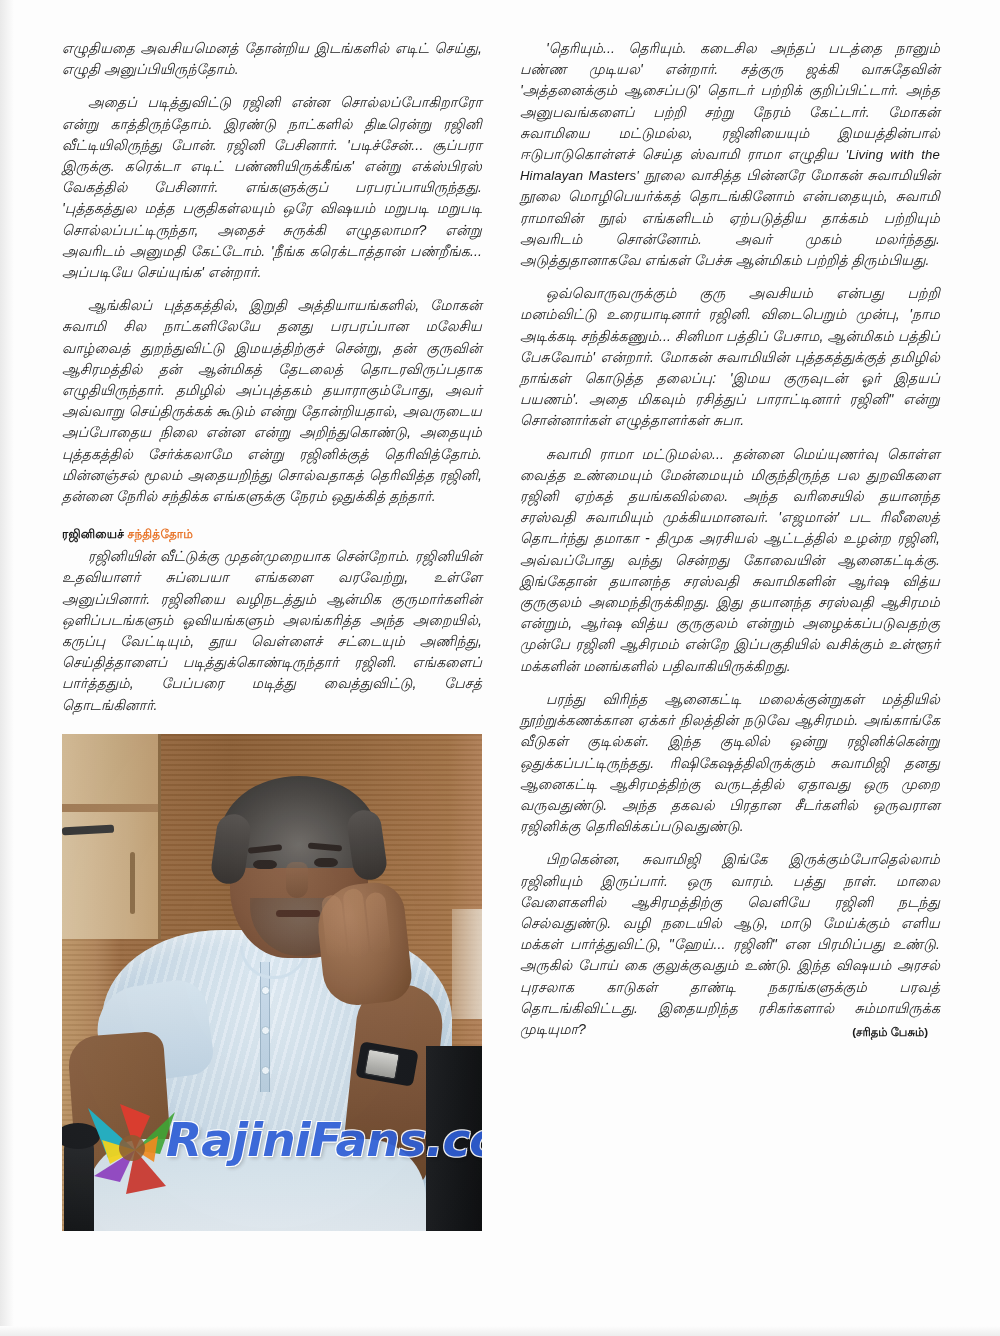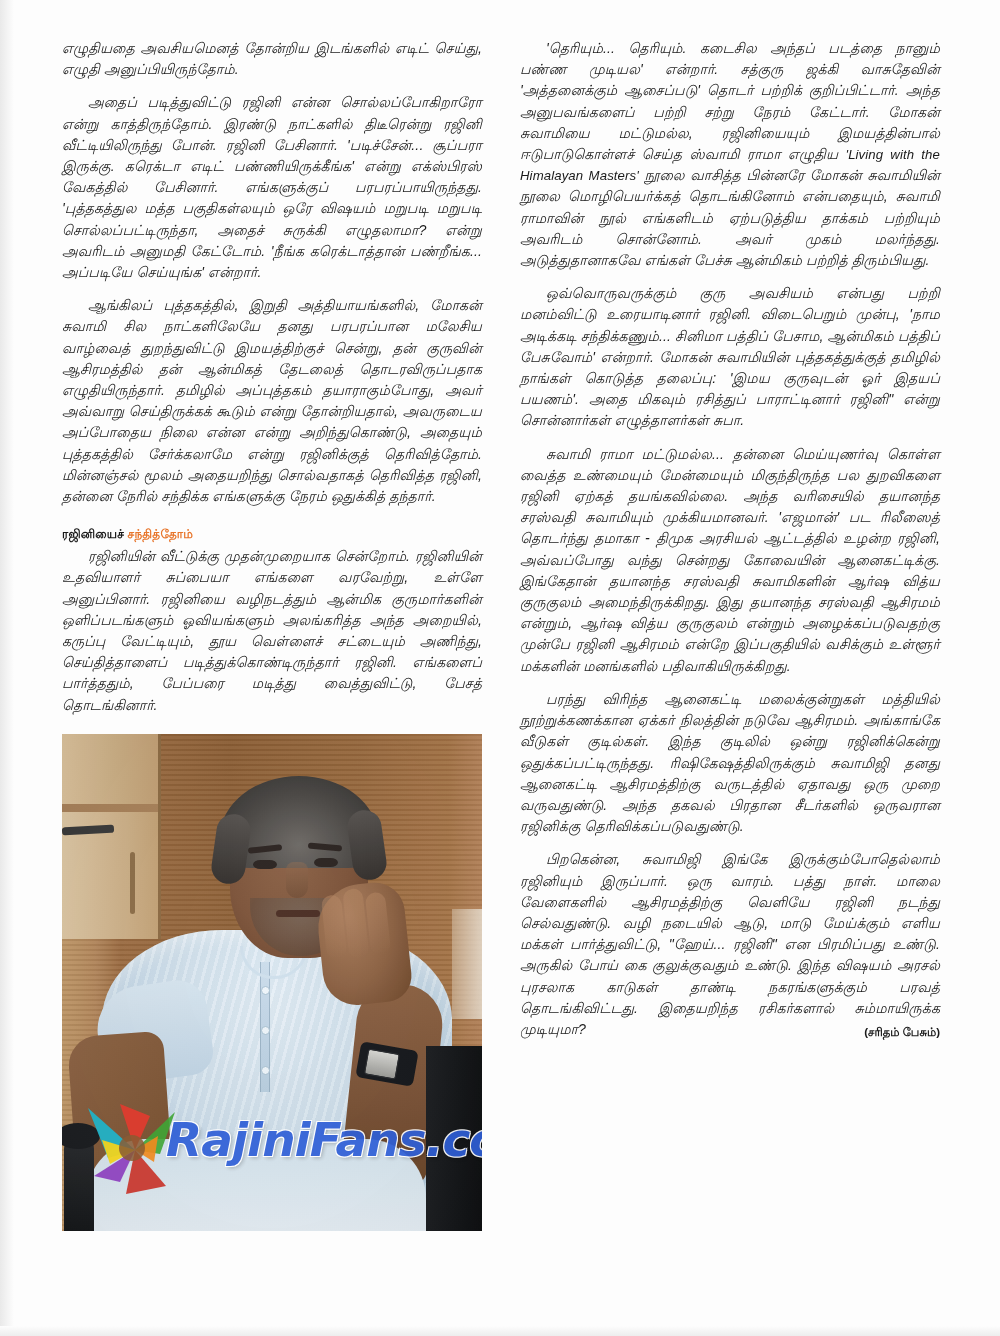--- a/index.html
+++ b/index.html
@@ -351,21 +351,21 @@
       1px 1px 0 #ffffff, -1px -1px 0 #ffffff,
       1px -1px 0 #ffffff, -1px 1px 0 #ffffff,
       2px 2px 4px rgba(0,0,0,0.25);
     opacity: 0.92;
     white-space: nowrap;
   }
   .wm-star { position: absolute; left: 0; top: 0; }
 
   .footnote {
     position: absolute;
-    right: 0;
+    right: 12px;
     bottom: 0;
     font-size: 11.5px;
     font-weight: bold;
     color: #1a1a1a;
     font-style: normal;
   }
 </style>
 </head>
 <body>
 

